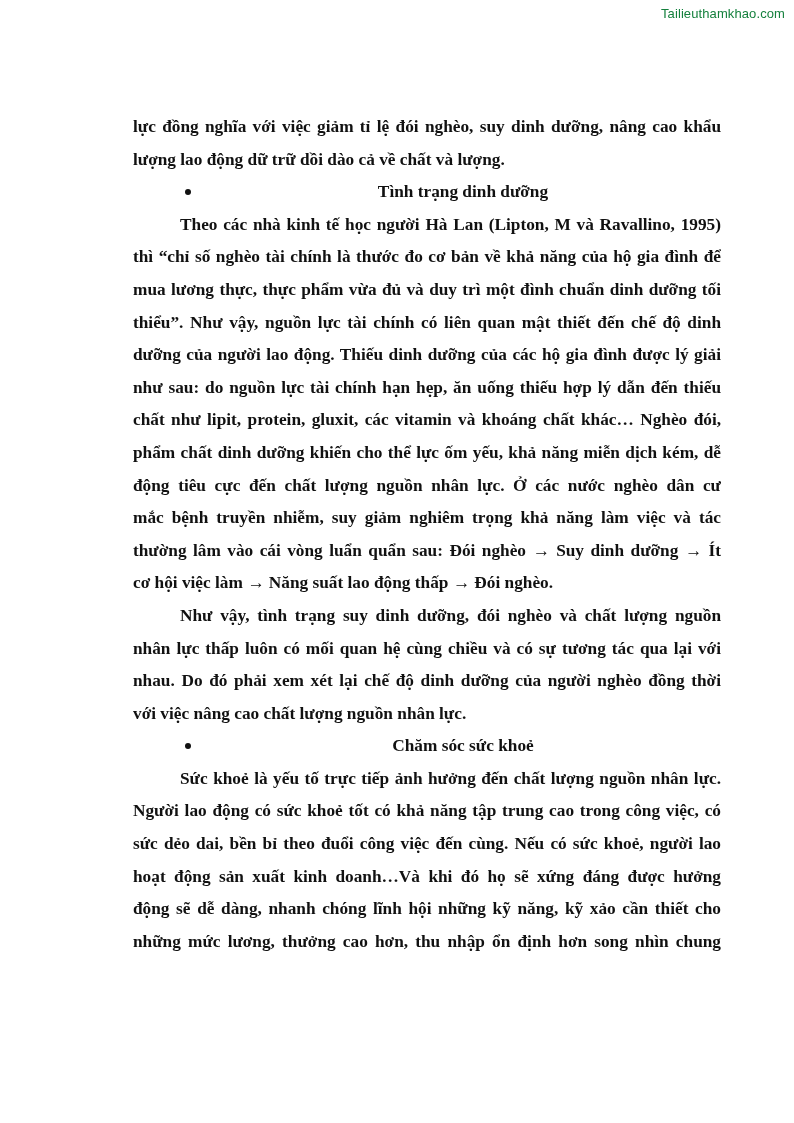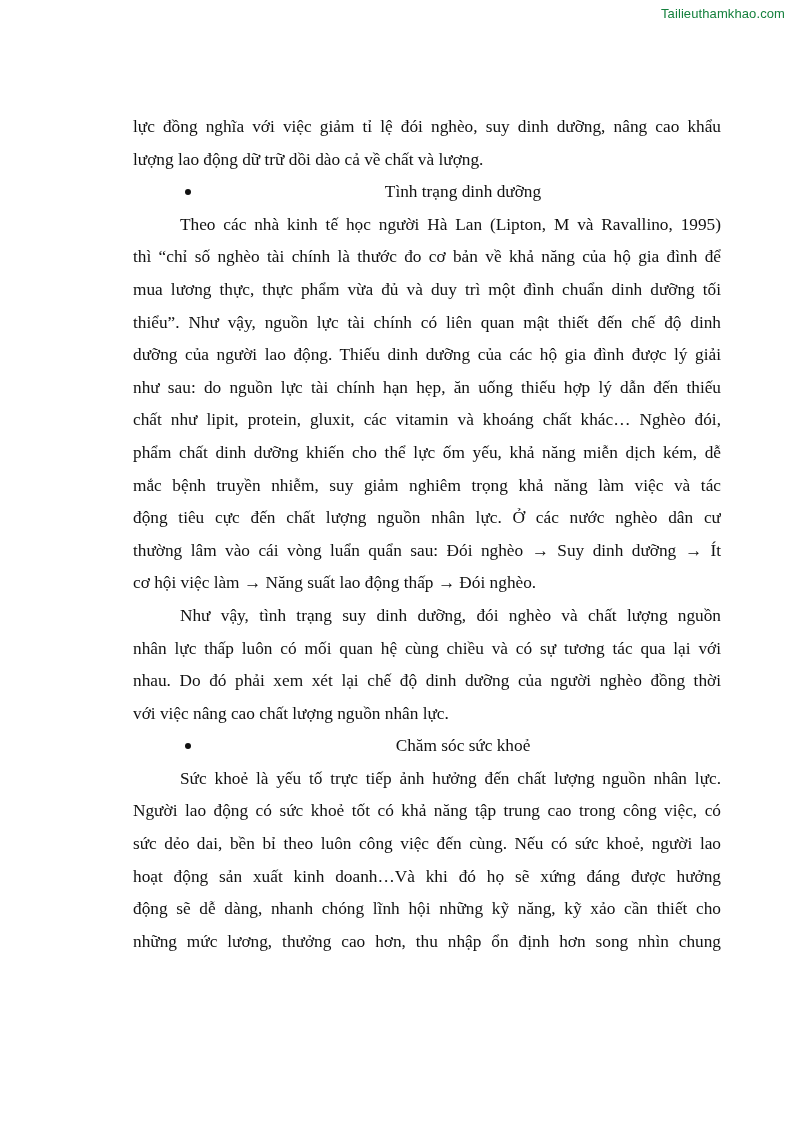--- a/index.html
+++ b/index.html
@@ -7,21 +7,21 @@
   .watermark {
     position: absolute; top: 6px; right: 9px;
     font-family: "Liberation Sans", sans-serif;
     font-size: 13px; color: #15803d; letter-spacing: 0.1px;
   }
   .page {
     position: absolute; left: 133px; top: 111px; width: 588px;
     font-family: "Liberation Serif", serif;
     font-size: 17.3px; line-height: 32.6px; color: #111111;
   }
-  .line { display: block; height: 32.6px; white-space: nowrap; }
+  .line { display: block; height: 32.6px; white-space: nowrap; font-weight: bold; }
   .justify { text-align: justify; text-align-last: justify; white-space: normal; height: 32.6px; overflow: hidden; }
   .indent { padding-left: 47px; }
   .bullet-line { position: relative; padding-left: 72px; text-align: center; }
   .bullet-dot {
     position: absolute; left: 52px; top: 13px;
     width: 6px; height: 6px; border-radius: 50%; background: #111;
   }
 </style>
 </head>
 <body>
@@ -33,28 +33,28 @@
     <div class="line">lượng lao động dữ trữ dồi dào cả về chất và lượng.</div>
     <div class="line bullet-line"><span class="bullet-dot"></span><span>Tình trạng dinh dưỡng</span></div>
     <div class="line justify indent">Theo các nhà kinh tế học người Hà Lan (Lipton, M và Ravallino, 1995)</div>
     <div class="line justify">thì “chỉ số nghèo tài chính là thước đo cơ bản về khả năng của hộ gia đình để</div>
     <div class="line justify">mua lương thực, thực phẩm vừa đủ và duy trì một đình chuẩn dinh dưỡng tối</div>
     <div class="line justify">thiểu”. Như vậy, nguồn lực tài chính có liên quan mật thiết đến chế độ dinh</div>
     <div class="line justify">dưỡng của người lao động. Thiếu dinh dưỡng của các hộ gia đình được lý giải</div>
     <div class="line justify">như sau: do nguồn lực tài chính hạn hẹp, ăn uống thiếu hợp lý dẫn đến thiếu</div>
     <div class="line justify">chất như lipit, protein, gluxit, các vitamin và khoáng chất khác… Nghèo đói,</div>
     <div class="line justify">phẩm chất dinh dưỡng khiến cho thể lực ốm yếu, khả năng miễn dịch kém, dễ</div>
+    <div class="line justify">động tiêu cực đến chất lượng nguồn nhân lực. Ở các nước nghèo dân cư</div>
     <div class="line justify">mắc bệnh truyền nhiễm, suy giảm nghiêm trọng khả năng làm việc và tác</div>
-    <div class="line justify">động tiêu cực đến chất lượng nguồn nhân lực. Ở các nước nghèo dân cư</div>
     <div class="line justify">thường lâm vào cái vòng luẩn quẩn sau: Đói nghèo → Suy dinh dưỡng →  Ít</div>
     <div class="line">cơ hội việc làm →  Năng suất lao động thấp → Đói nghèo.</div>
     <div class="line justify indent">Như vậy, tình trạng suy dinh dưỡng, đói nghèo và chất lượng nguồn</div>
     <div class="line justify">nhân lực thấp luôn có mối quan hệ cùng chiều và có sự tương tác qua lại với</div>
     <div class="line justify">nhau. Do đó phải xem xét lại chế độ dinh dưỡng của người nghèo đồng thời</div>
     <div class="line">với việc nâng cao chất lượng nguồn nhân lực.</div>
     <div class="line bullet-line"><span class="bullet-dot"></span><span>Chăm sóc sức khoẻ</span></div>
     <div class="line justify indent">Sức khoẻ là yếu tố trực tiếp ảnh hưởng đến chất lượng nguồn nhân lực.</div>
     <div class="line justify">Người lao động có sức khoẻ tốt có khả năng tập trung cao trong công việc, có</div>
-    <div class="line justify">sức dẻo dai, bền bỉ theo luôn công việc đến cùng. Nếu có sức khoẻ, người lao</div>
+    <div class="line justify">sức dẻo dai, bền bỉ theo đuổi công việc đến cùng. Nếu có sức khoẻ, người lao</div>
     <div class="line justify">hoạt động sản xuất kinh doanh…Và khi đó họ sẽ xứng đáng được hưởng</div>
     <div class="line justify">động sẽ dễ dàng, nhanh chóng lĩnh hội những kỹ năng, kỹ xảo cần thiết cho</div>
     <div class="line justify">những mức lương, thưởng cao hơn, thu nhập ổn định hơn song nhìn chung</div>
   </div>
 
 </body></html>

